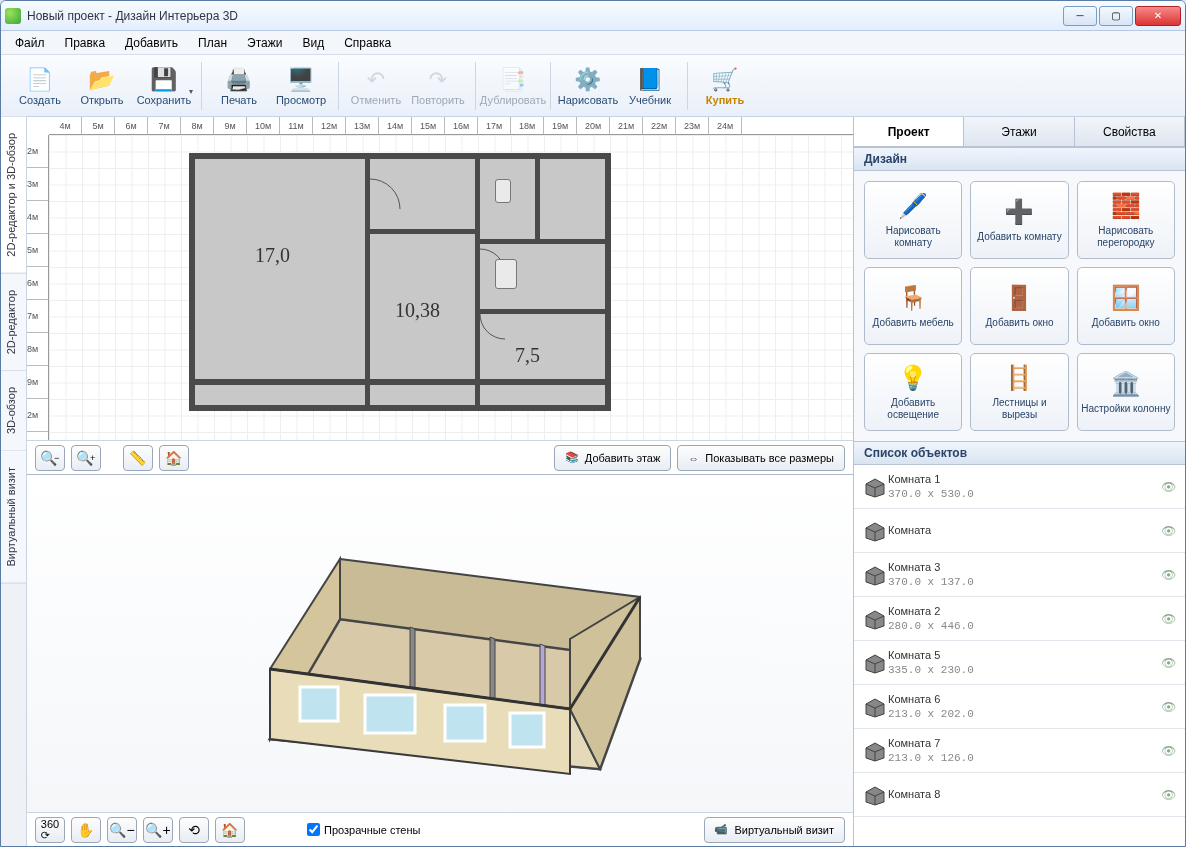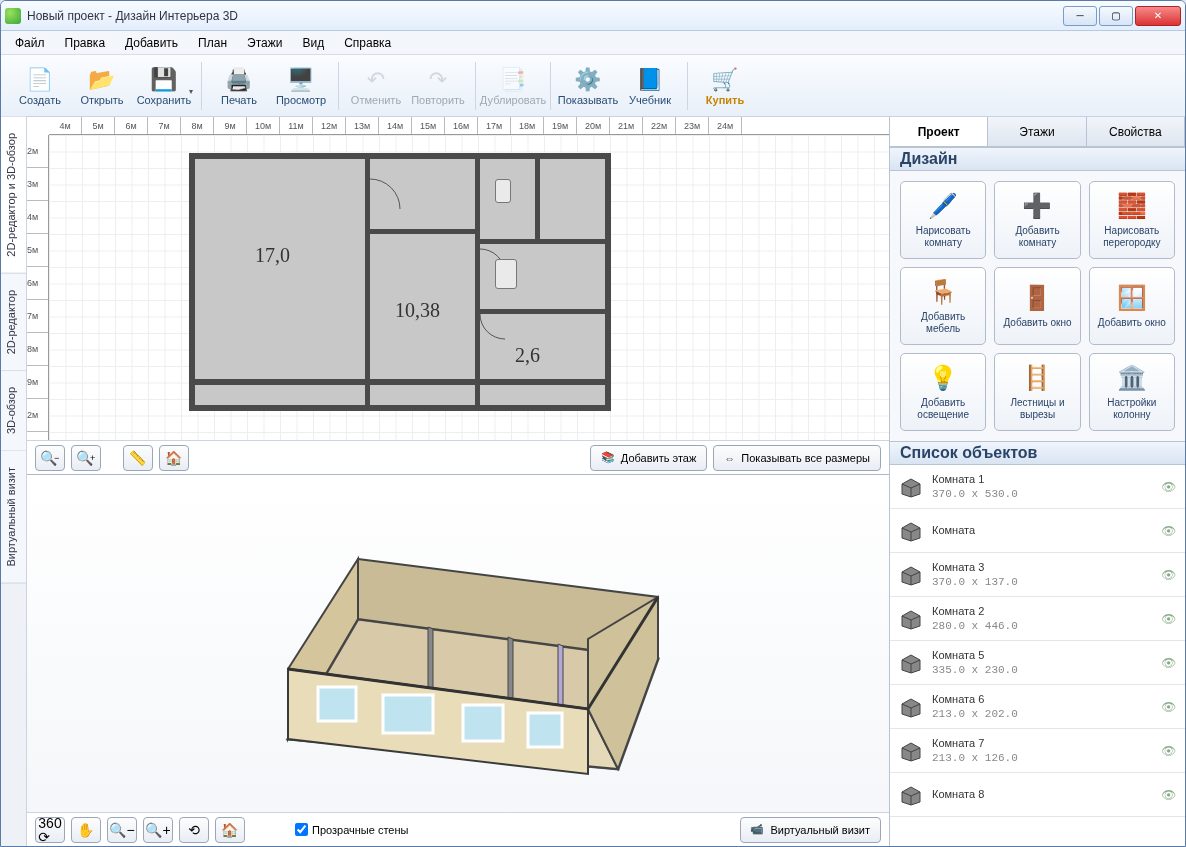--- a/index.html
+++ b/index.html
@@ -34,36 +34,36 @@
 .plan { position: absolute; left: 140px; top: 18px; width: 422px; height: 258px; border: 6px solid #4a4a4a; background: #c8c8c8; }
 .wall { position: absolute; background: #4a4a4a; }
 .roomLabel { position: absolute; font-size: 20px; color: #333; font-family: Georgia, serif; }
 .toolbar2d { position: absolute; left: 0; right: 0; bottom: 0; height: 34px; background: #fff; border-top: 1px solid #cbd5e2; display: flex; align-items: center; padding: 0 8px; gap: 6px; }
 .sqbtn { width: 30px; height: 26px; border: 1px solid #9aa7b8; border-radius: 4px; background: linear-gradient(#fdfdfd,#e8edf4); display: flex; align-items: center; justify-content: center; cursor: pointer; font-size: 14px; }
 .pillbtn { height: 26px; padding: 0 10px; border: 1px solid #9aa7b8; border-radius: 4px; background: linear-gradient(#fdfdfd,#e8edf4); display: flex; align-items: center; gap: 6px; cursor: pointer; font-size: 11px; }
 .editor3d { flex: 1; background: linear-gradient(#fff,#f4f6f9); position: relative; display: flex; flex-direction: column; }
 .view3d { flex: 1; display: flex; align-items: center; justify-content: center; position: relative; }
 .house3d { width: 460px; height: 270px; position: relative; transform-style: preserve-3d; }
 .toolbar3d { height: 34px; background: #fff; border-top: 1px solid #cbd5e2; display: flex; align-items: center; padding: 0 8px; gap: 6px; }
-.rightPanel { width: 296px; background: #eef2f7; border-left: 1px solid #b8c4d4; display: flex; flex-direction: column; }
+.rightPanel { width: 332px; background: #eef2f7; border-left: 1px solid #b8c4d4; display: flex; flex-direction: column; }
 .ptabs { height: 30px; display: flex; background: #e3e9f1; border-bottom: 1px solid #b8c4d4; }
 .ptab { flex: 1; display: flex; align-items: center; justify-content: center; font-size: 12px; border-right: 1px solid #b8c4d4; cursor: pointer; background: linear-gradient(#f2f5fa,#dee6f0); }
 .ptab.active { background: #fff; font-weight: 600; }
-.sectionHdr { height: 24px; background: linear-gradient(#f0f5fc,#d9e4f2); border-bottom: 1px solid #b8c4d4; border-top: 1px solid #b8c4d4; font-size: 16px; font-weight: 600; color: #2a4468; padding: 8px 10px; display: flex; align-items: center; }
+.sectionHdr { height: 24px; background: linear-gradient(#f0f5fc,#d9e4f2); border-bottom: 1px solid #b8c4d4; border-top: 1px solid #b8c4d4; font-size: 12px; font-weight: 600; color: #2a4468; padding: 8px 10px; display: flex; align-items: center; }
 .designGrid { padding: 10px; display: grid; grid-template-columns: repeat(3, 1fr); gap: 8px; background: #f6f8fb; }
 .dcard { height: 78px; border: 1px solid #b0bccc; border-radius: 5px; background: linear-gradient(#fff,#eef2f8); display: flex; flex-direction: column; align-items: center; justify-content: center; cursor: pointer; font-size: 10px; text-align: center; color: #2a4468; padding: 3px; line-height: 1.2; }
 .dcard .dico { width: 30px; height: 30px; margin-bottom: 4px; display: flex; align-items: center; justify-content: center; font-size: 24px; }
 .objList { flex: 1; overflow-y: auto; background: #fff; }
-.objRow { height: 44px; border-bottom: 1px solid #e2e7ee; display: flex; align-items: center; padding: 0 8px; gap: 8px; cursor: pointer; }
+.objRow { height: 44px; border-bottom: 1px solid #e2e7ee; display: flex; align-items: center; padding: 0 8px; cursor: pointer; }
 .objRow .cube { width: 26px; height: 22px; position: relative; }
 .objRow .info { flex: 1; font-size: 11px; color: #333; line-height: 1.3; }
 .objRow .info .dim { color: #888; font-family: Liberation Mono, monospace; }
 .objRow .eye { width: 16px; font-size: 12px; color: #8a8; }
 .buy { color: #c88400 !important; font-weight: 600; }
-.chk { display: flex; align-items: center; gap: 4px; font-size: 11px; margin-left: 44px; }
+.chk { display: flex; align-items: center; gap: 4px; font-size: 11px; margin-left: 56px; }
 input[type=checkbox]{ width:13px; height:13px; }
 </style>
 </head>
 <body>
 
 <div class="window">
 
   <div class="titlebar">
     <div class="app-icon"></div>
     <div class="title">Новый проект - Дизайн Интерьера 3D</div>
@@ -117,21 +117,21 @@
         <div>Повторить</div>
       </div>
       <div class="tsep"></div>
       <div class="tbtn disabled">
         <div class="ico">📑</div>
         <div>Дублировать</div>
       </div>
       <div class="tsep"></div>
       <div class="tbtn">
         <div class="ico">⚙️</div>
-        <div>Показывать</div>
+        <div>Нарисовать</div>
       </div>
       <div class="tbtn">
         <div class="ico">📘</div>
         <div>Учебник</div>
       </div>
       <div class="tsep"></div>
       <div class="tbtn">
         <div class="ico">🛒</div>
         <div class="buy">Купить</div>
       </div>
@@ -194,21 +194,21 @@
             <div class="wall" style="left:170px;top:70px;width:115px;height:5px"></div>
             <div class="wall" style="left:0;top:220px;width:410px;height:6px"></div>
 
             <svg style="position:absolute;inset:0" width="410" height="246">
               <path d="M175 20 A30 30 0 0 1 205 50" fill="none" stroke="#555" stroke-width="1"></path>
               <path d="M285 90 A25 25 0 0 1 310 115" fill="none" stroke="#555" stroke-width="1"></path>
               <path d="M285 155 A25 25 0 0 0 310 180" fill="none" stroke="#555" stroke-width="1"></path>
             </svg>
             <div class="roomLabel" style="left:60px;top:85px">17,0</div>
             <div class="roomLabel" style="left:200px;top:140px">10,38</div>
-            <div class="roomLabel" style="left:320px;top:185px">2,6</div>
+            <div class="roomLabel" style="left:320px;top:185px">7,5</div>
 
             <div style="position:absolute;left:300px;top:20px;width:16px;height:24px;border:1px solid #777;border-radius:3px;background:#eaeaea"></div>
             <div style="position:absolute;left:300px;top:100px;width:22px;height:30px;border:1px solid #777;border-radius:3px;background:#eaeaea"></div>
           </div>
         </div>
         <div class="toolbar2d">
           <div class="sqbtn">🔍<span style="font-size:9px;margin-left:-4px">−</span></div>
           <div class="sqbtn">🔍<span style="font-size:9px;margin-left:-4px">+</span></div>
           <div style="width:10px"></div>
           <div class="sqbtn">📏</div>
@@ -244,21 +244,21 @@
 
             <rect x="90" y="178" width="38" height="34" fill="#bfe4ef" stroke="#fff" stroke-width="3"></rect>
             <rect x="155" y="186" width="50" height="38" fill="#bfe4ef" stroke="#fff" stroke-width="3"></rect>
             <rect x="235" y="196" width="40" height="36" fill="#bfe4ef" stroke="#fff" stroke-width="3"></rect>
             <rect x="300" y="204" width="34" height="34" fill="#bfe4ef" stroke="#fff" stroke-width="3"></rect>
 
             <polyline points="60,160 360,200 430,88" fill="none" stroke="#333" stroke-width="3"></polyline>
           </svg>
         </div>
         <div class="toolbar3d">
-          <div class="sqbtn" style="font-size:14px;line-height:1">360<br>⟳</div>
+          <div class="sqbtn" style="font-size:11px;line-height:1">360<br>⟳</div>
           <div class="sqbtn">✋</div>
           <div class="sqbtn">🔍−</div>
           <div class="sqbtn">🔍+</div>
           <div class="sqbtn">⟲</div>
           <div class="sqbtn">🏠</div>
           <label class="chk">
             <input type="checkbox" checked="" style="">
             <span>Прозрачные стены</span>
           </label>
           <div style="flex:1"></div>

